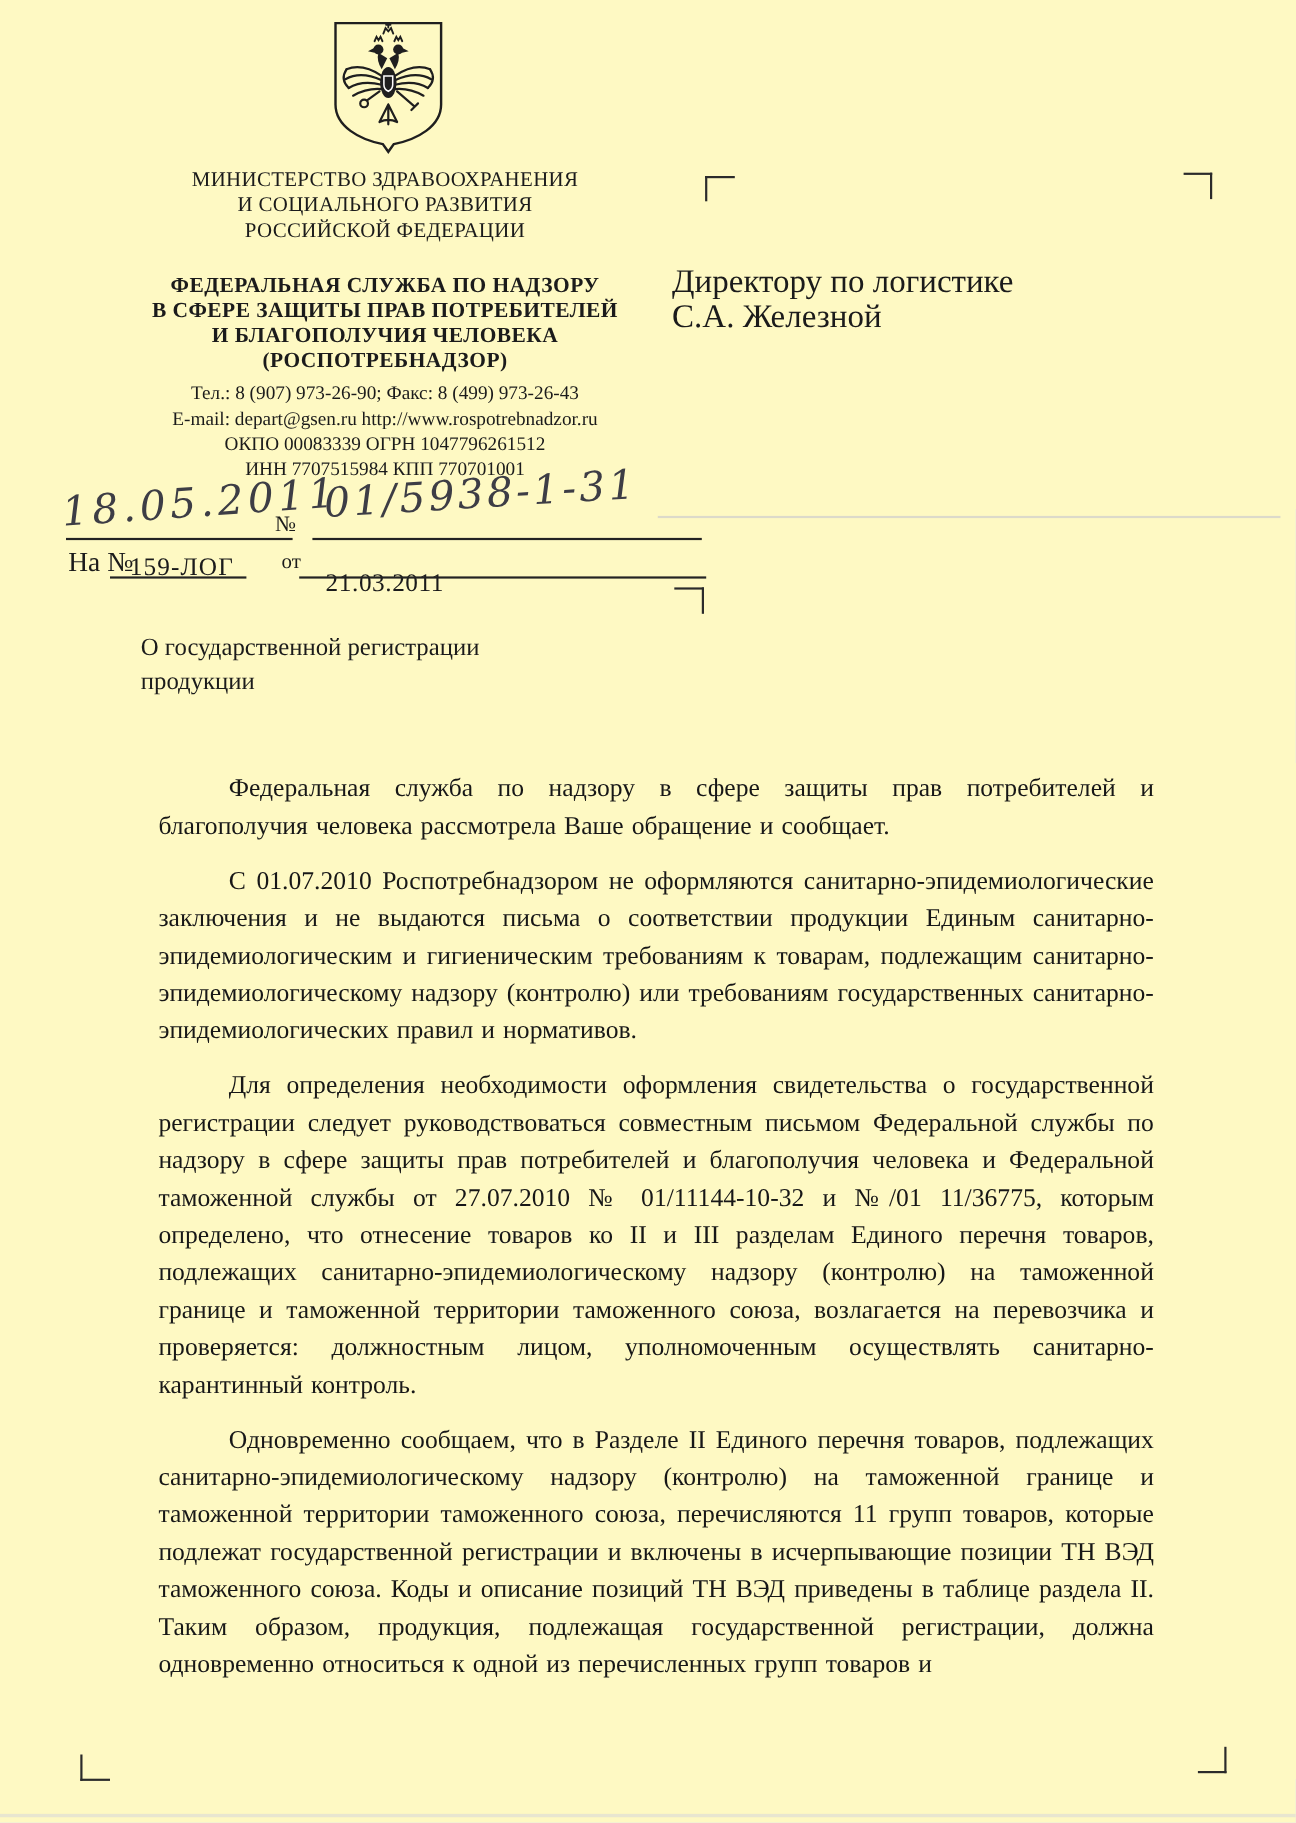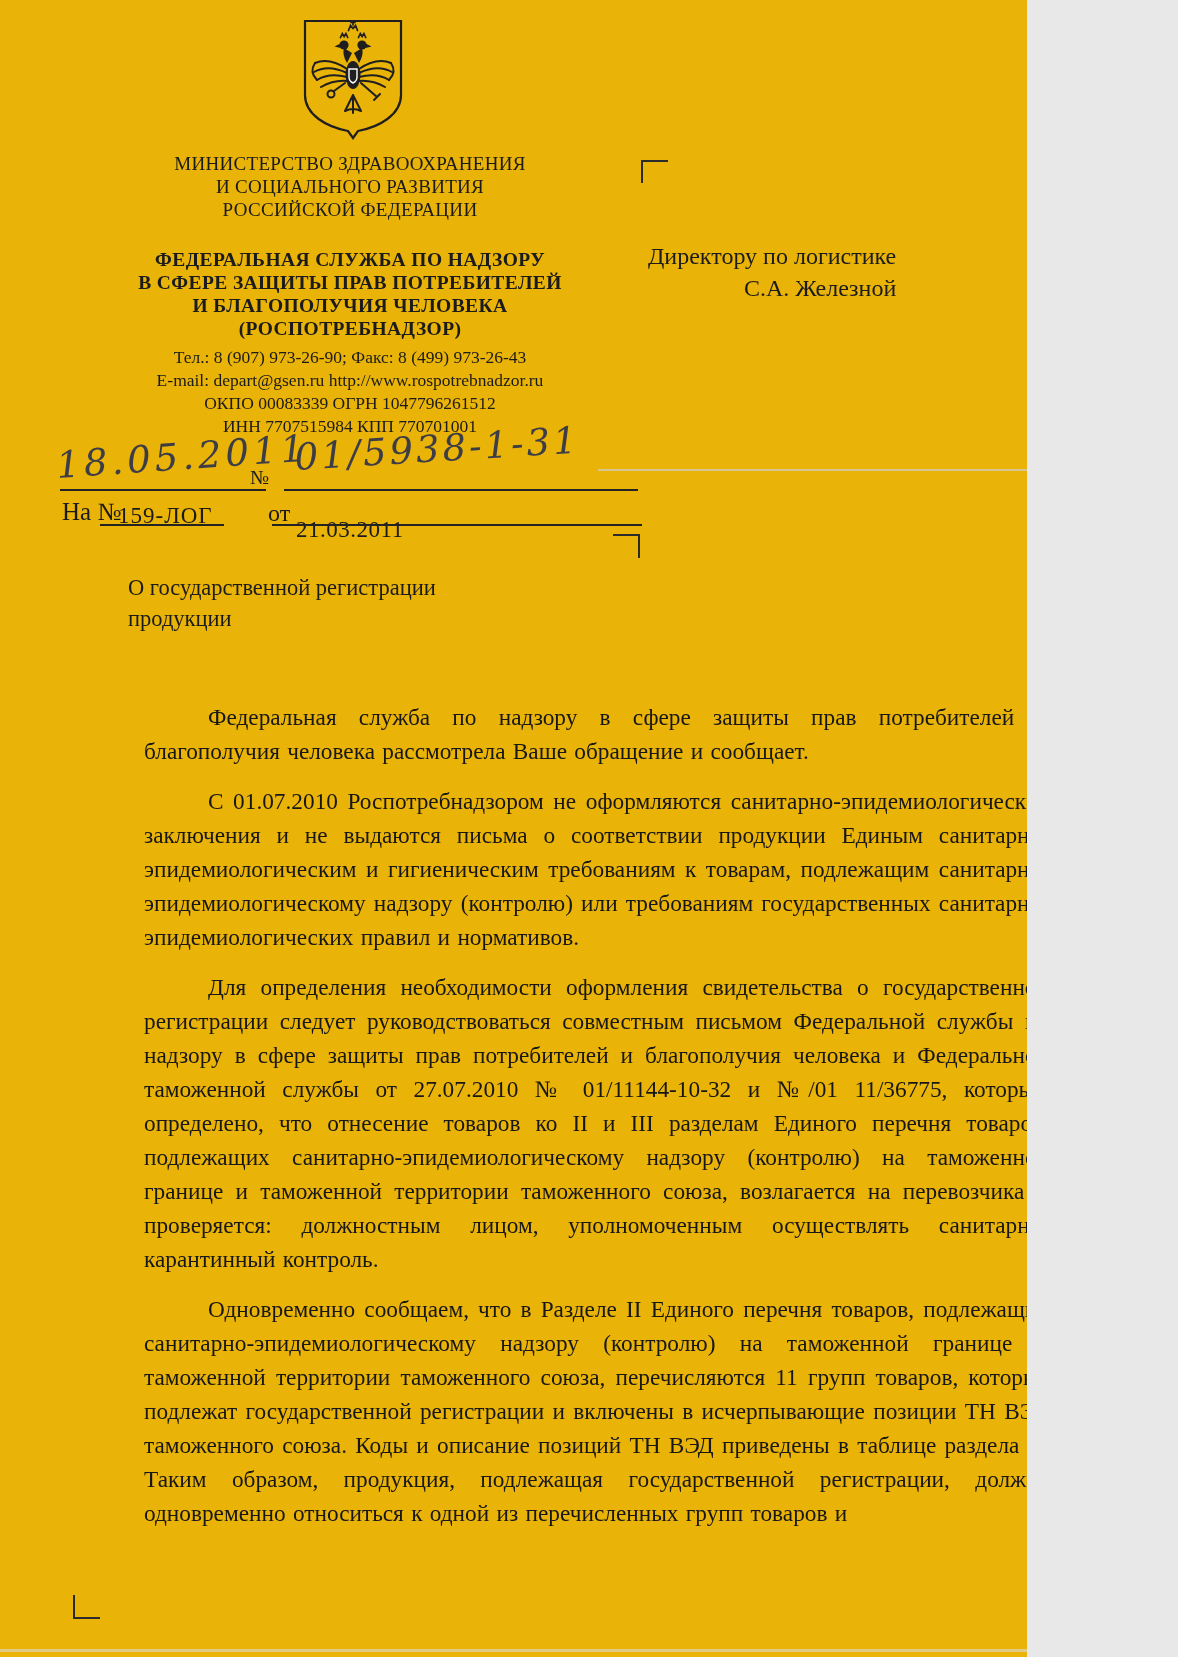--- a/index.html
+++ b/index.html
@@ -1,31 +1,31 @@
 <!DOCTYPE html>
 <html><head>
 <meta charset="utf-8">
 <style>
   html,body{margin:0;padding:0;background:#e8e8e8;}
-  .page{position:relative;width:1027px;height:1657px;background:#eab308;
+  .page{position:relative;width:1178px;height:1657px;background:#fef9c3;
         font-family:"Liberation Serif","DejaVu Serif",serif;color:#1b1b1b;overflow:hidden;}
 
   
   .letterhead{position:absolute;left:90px;top:152px;width:520px;text-align:center;}
   .ministry div{font-size:19px;line-height:23px;letter-spacing:.3px;}
   .service{margin-top:27px;}
   .service div{font-weight:bold;font-size:19.5px;line-height:23px;letter-spacing:.4px;}
   .contact{margin-top:6px;}
   .contact div{font-size:17.5px;line-height:23px;}
 
   
   .emblem{position:absolute;left:301px;top:16px;width:104px;height:126px;}
 
   
-  .addressee{position:absolute;left:648px;top:240px;font-size:24px;line-height:32px;text-align:right;}
+  .addressee{position:absolute;left:611px;top:240px;font-size:30px;line-height:32px;}
 
   
   .mark{position:absolute;border:0 solid #2b2b2b;}
   .mark-addr-tl{left:641px;top:160px;width:25px;height:21px;border-top-width:2px;border-left-width:2px;}
   .mark-addr-tr{left:1076px;top:157px;width:24px;height:22px;border-top-width:2px;border-right-width:2px;}
   .mark-stamp{left:613px;top:534px;width:25px;height:22px;border-top-width:2px;border-right-width:2px;}
   .mark-bl{left:73px;top:1595px;width:25px;height:22px;border-left-width:2px;border-bottom-width:2px;}
   .mark-br{left:1089px;top:1588px;width:24px;height:22px;border-right-width:2px;border-bottom-width:2px;}
 
   
@@ -38,21 +38,21 @@
   .streak{position:absolute;left:0;top:1649px;width:100%;height:3px;background:#d9d9d9;opacity:.6;}
 
   
   .hw{position:absolute;font-family:"DejaVu Serif",serif;font-style:italic;color:#3d3d45;white-space:nowrap;}
   .hw-date{left:58px;top:444px;font-size:37px;letter-spacing:4px;transform:rotate(-4deg);transform-origin:left bottom;}
   .hw-number{left:296px;top:436px;font-size:37px;letter-spacing:3px;transform:rotate(-3.5deg);transform-origin:left bottom;}
 
   .no-label{position:absolute;left:250px;top:466px;font-size:20px;}
   .incoming-label{position:absolute;left:62px;top:498px;font-size:25px;}
   .incoming-number{position:absolute;left:118px;top:503px;font-size:23px;letter-spacing:1px;}
-  .from-label{position:absolute;left:268px;top:500px;font-size:24px;}
+  .from-label{position:absolute;left:256px;top:500px;font-size:19px;}
   .incoming-date{position:absolute;left:296px;top:517px;font-size:23px;letter-spacing:.5px;}
 
   
   .subject{position:absolute;left:128px;top:572px;font-size:22.5px;line-height:31px;}
 
   
   .body-text{position:absolute;left:128px;top:684px;width:937px;font-size:23.3px;line-height:34px;
              text-align:justify;color:#171717;}
   .body-text p{margin:16px;text-indent:64px;word-spacing:1.5px;}
 </style>

